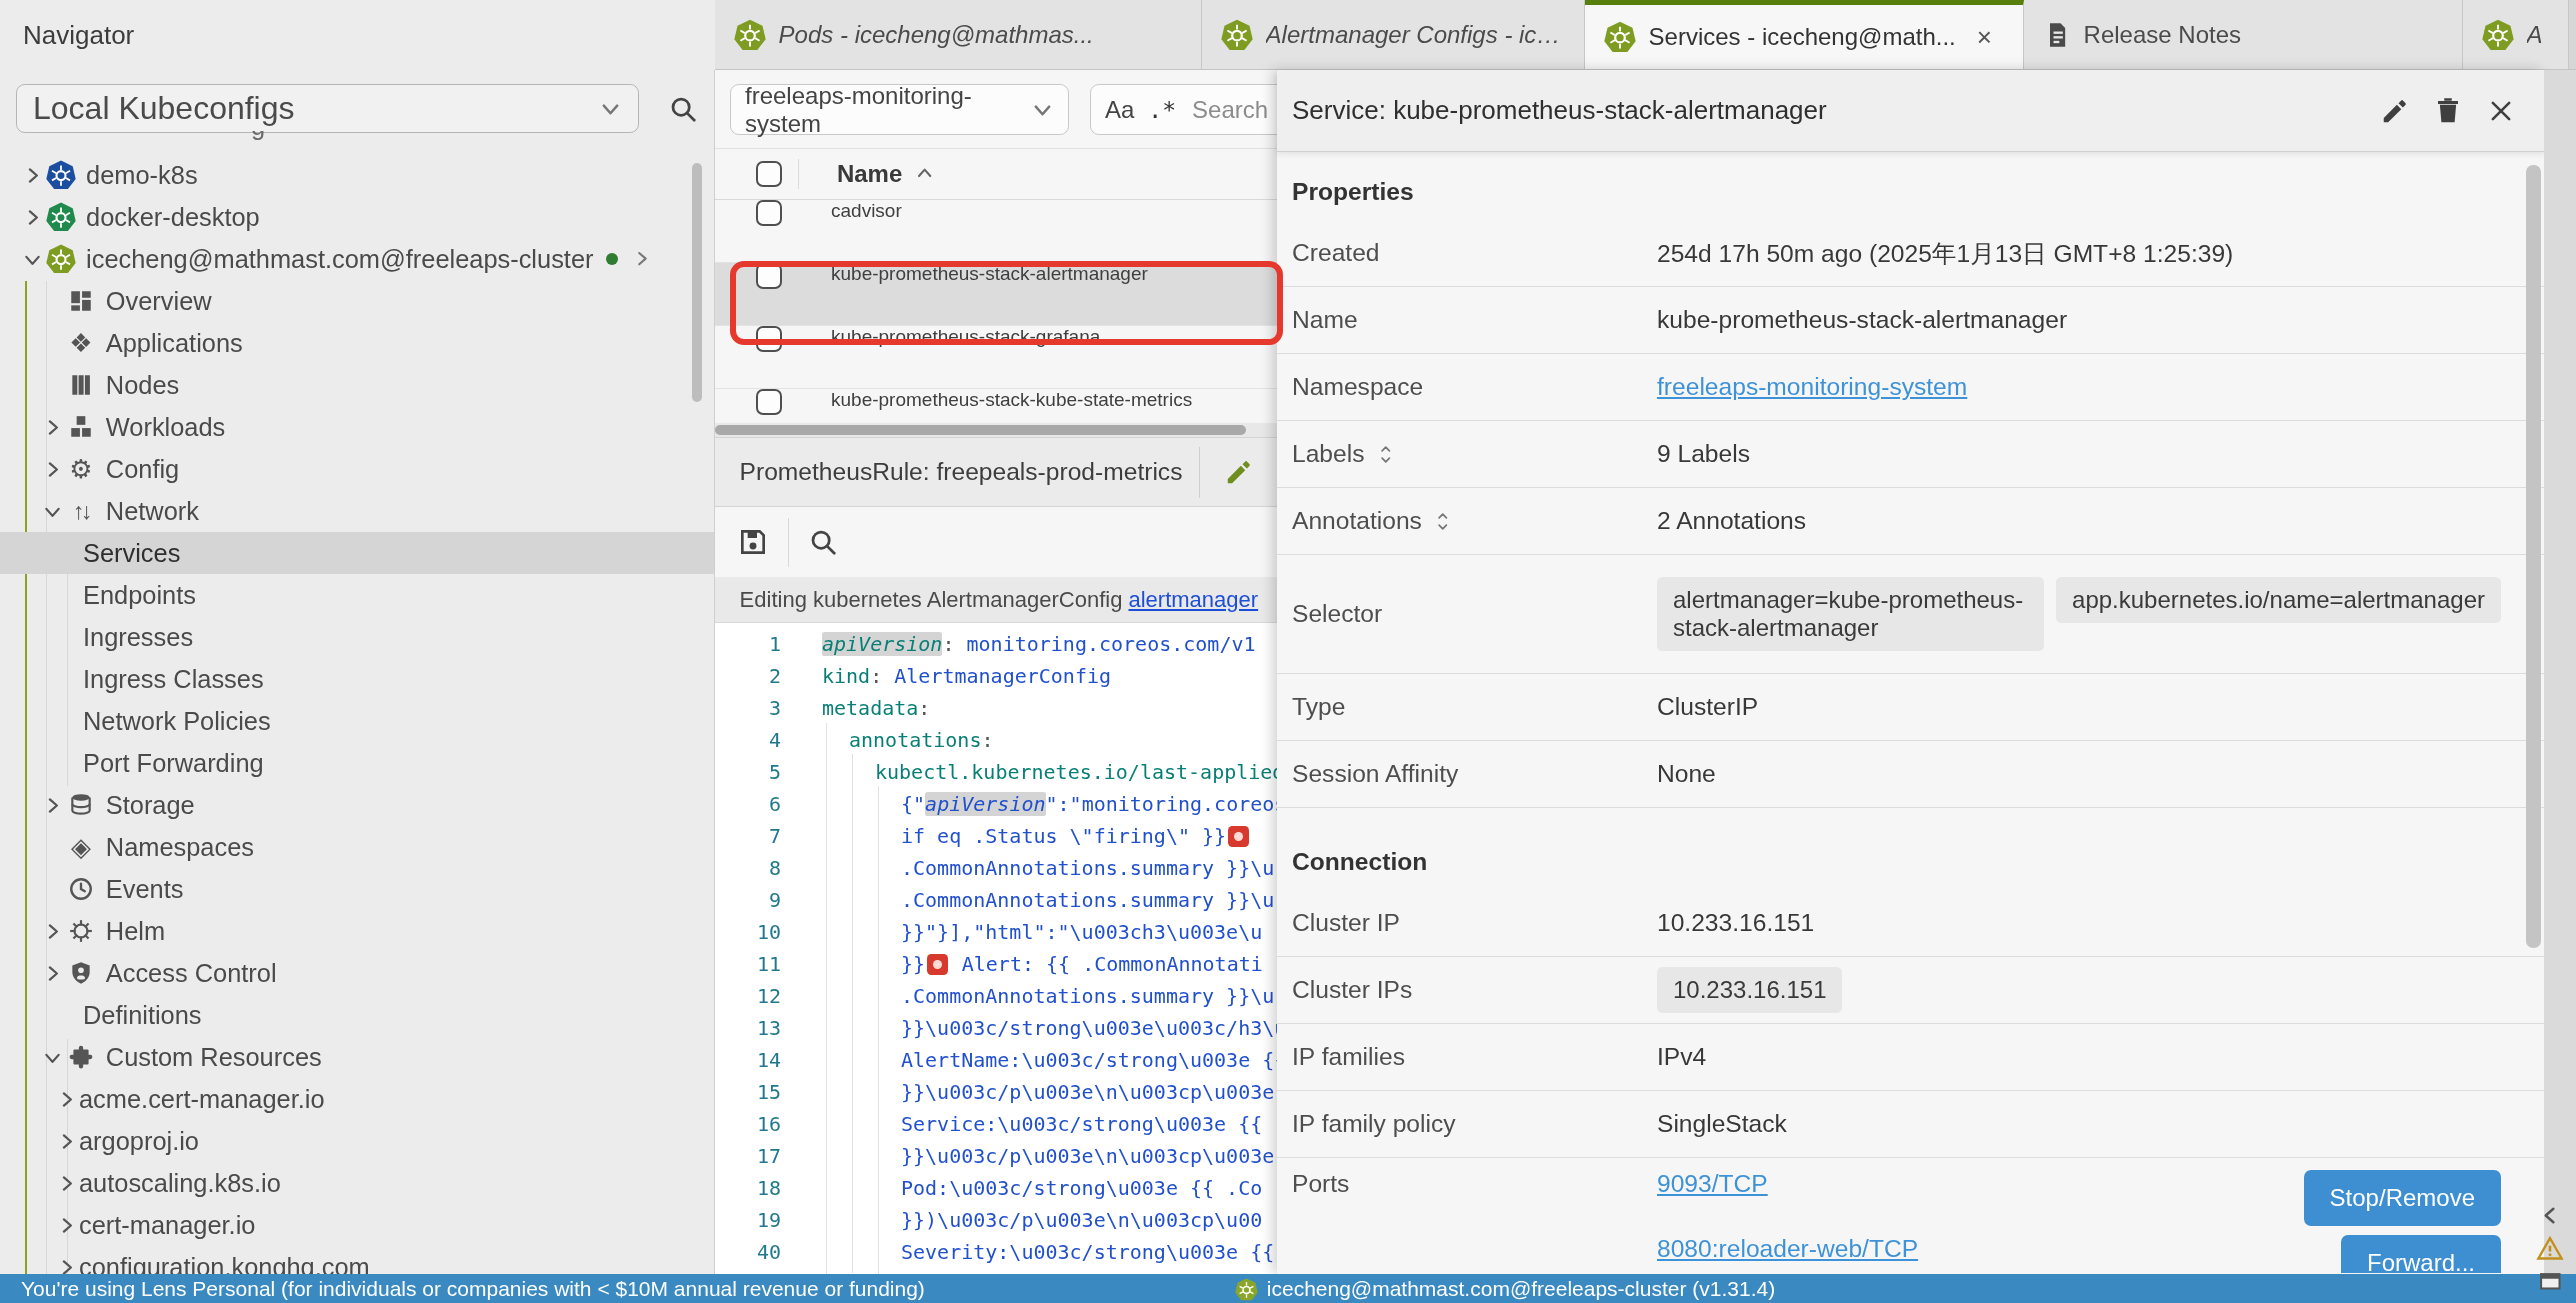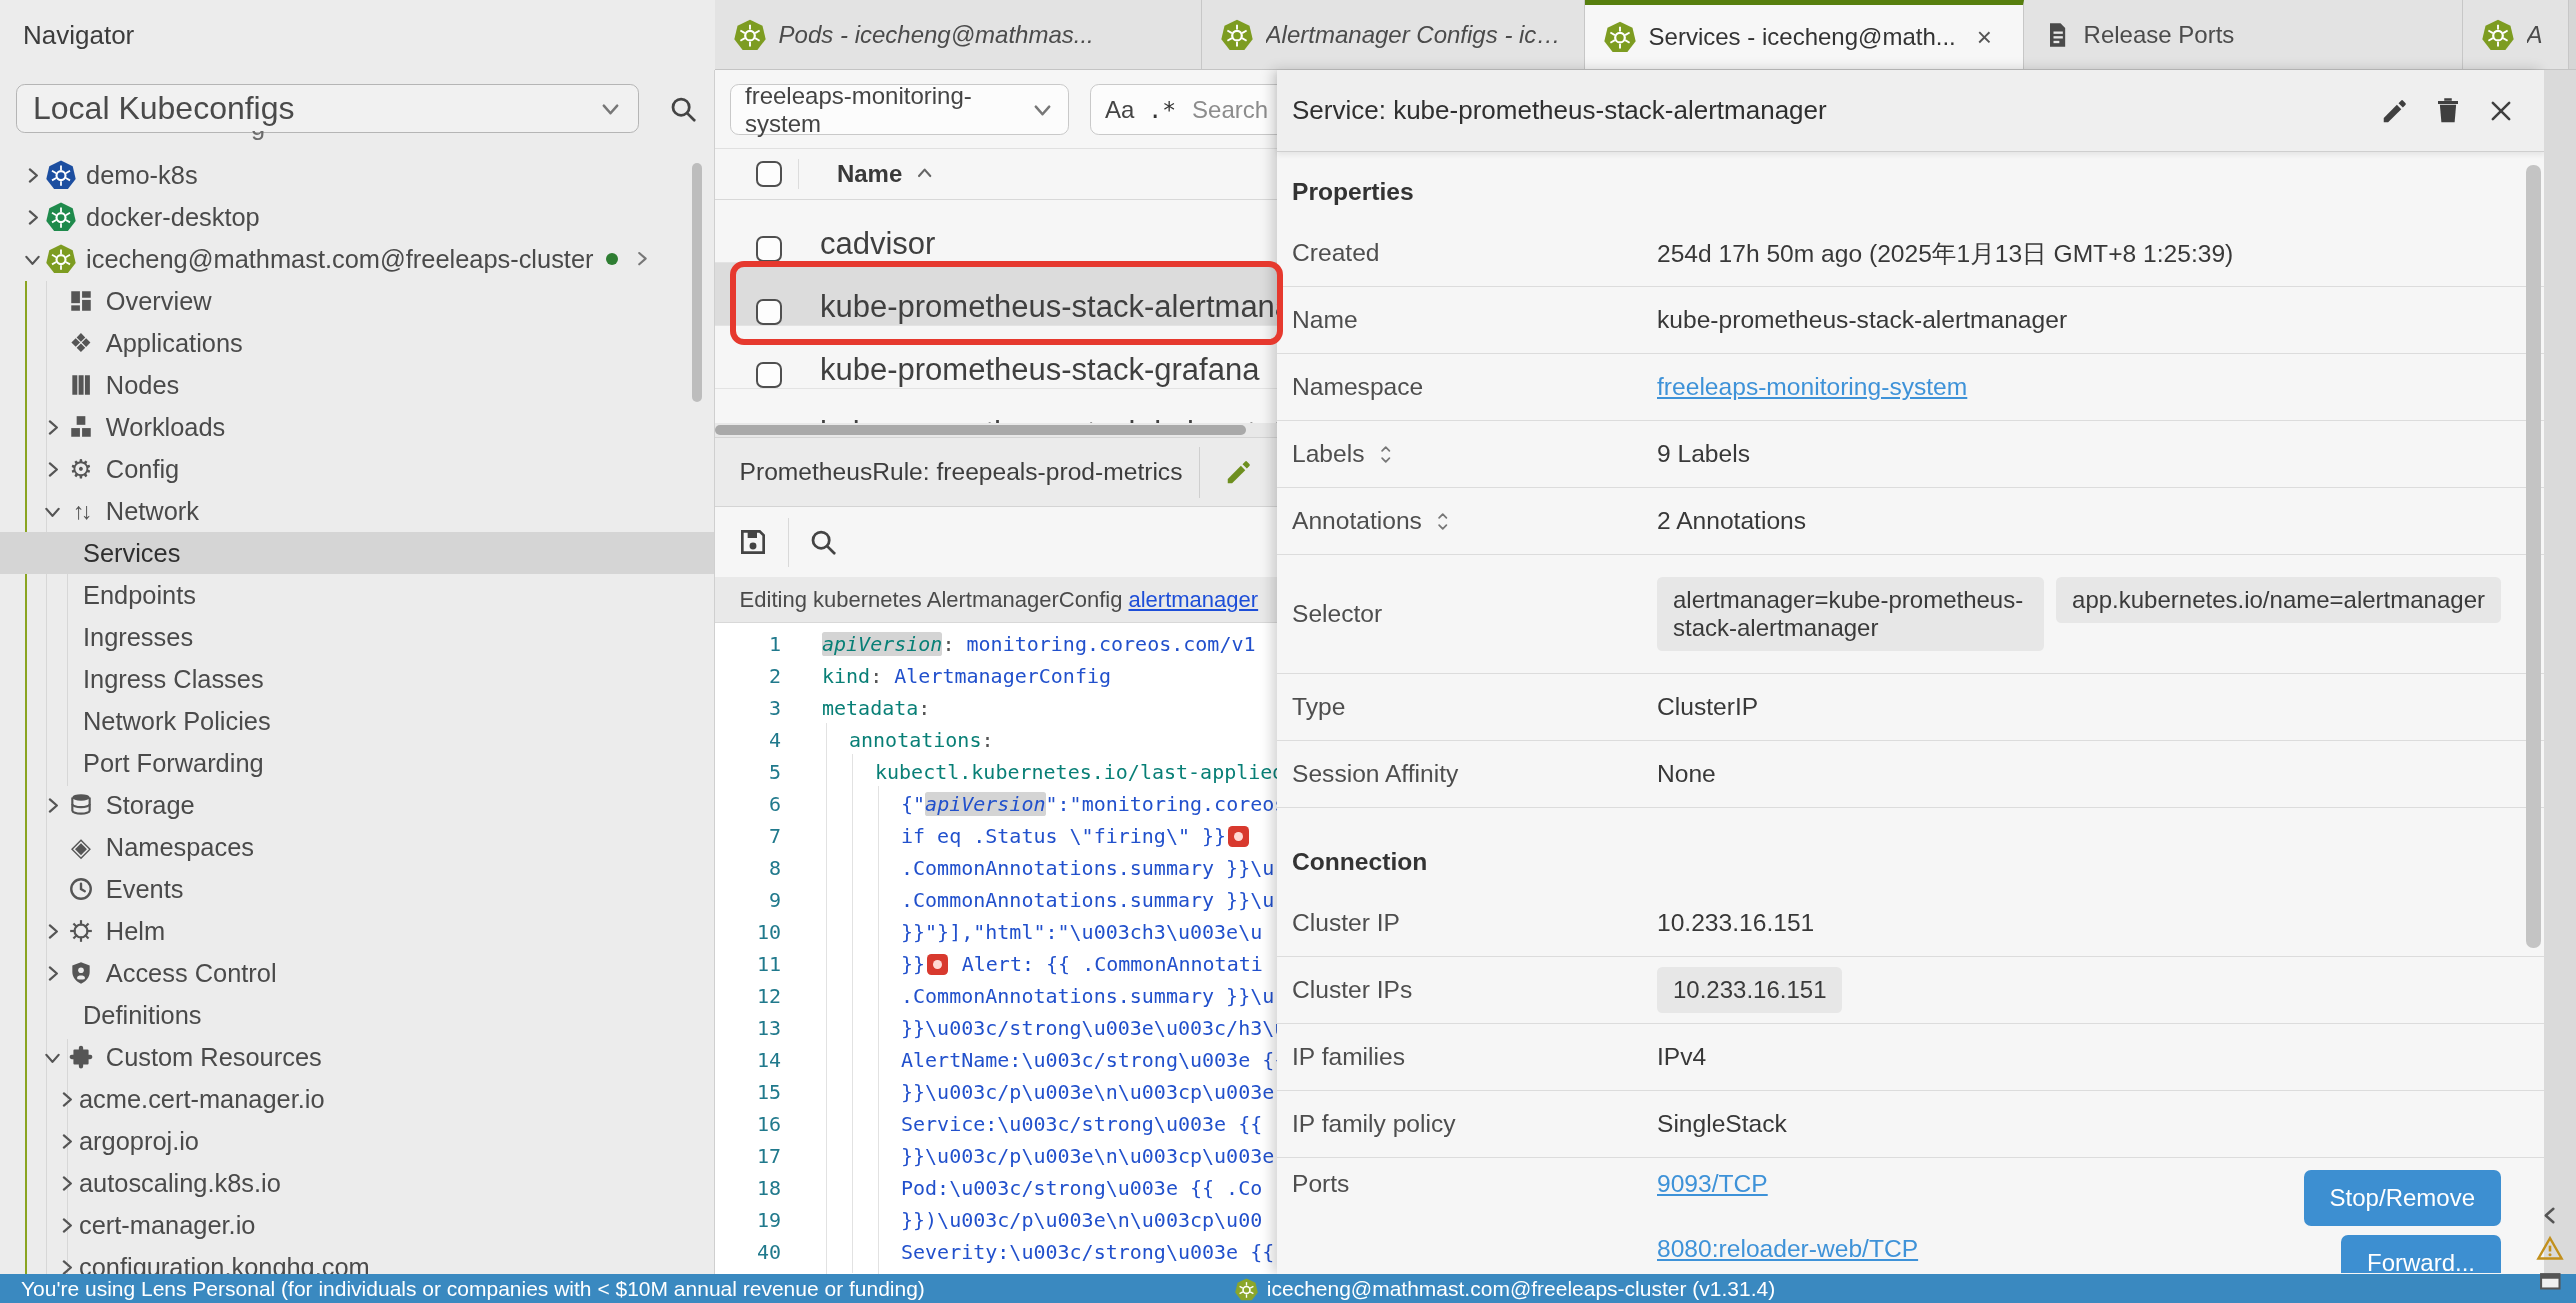--- a/index.html
+++ b/index.html
@@ -54,22 +54,22 @@
   .searchbox input{border:none;outline:none;background:transparent;font-size:24px;width:114px;color:#444;
                    font-family:"Liberation Sans",sans-serif;}
   .searchbox input::placeholder{color:#8c8c8c;}
   .thead{position:absolute;left:0;top:79px;width:562px;height:51px;border-bottom:0.9px solid #d8d8d8;box-sizing:border-box;
          display:flex;align-items:center;}
   .thead .cname{font-size:24px;font-weight:700;color:#3a3a3a;margin-left:38px;display:flex;align-items:center;gap:12.3px;}
   .cb{width:26px;height:26px;border:2.6px solid #4f4f4f;border-radius:7px;background:#fdfdfd;box-sizing:border-box;
       margin-left:41px;flex:0 0 auto;}
   .hdiv{width:0.9px;height:30px;background:#dcdcdc;margin-left:16px;}
   .rows{position:absolute;left:0;top:130px;width:562px;}
-  .rrow{height:63px;display:flex;align-items:flex-end;border-bottom:0.9px solid #e3e3e3;box-sizing:border-box;
-        font-size:31px;color:#3f3f3f;background:#f6f6f6;}
+  .rrow{height:63px;display:flex;align-items:flex-start;border-bottom:0.9px solid #e3e3e3;box-sizing:border-box;
+        font-size:19px;color:#3f3f3f;background:#f6f6f6;gap:11px;}
   .rrow.sel{background:#dcdcdc;}
   .rrow .rname{margin-left:38px;white-space:nowrap;}
   .hscroll{position:absolute;left:0;top:353px;width:562px;height:14px;background:#e8e8e8;}
   .hscroll .thumb{position:absolute;left:0;top:1.8px;height:10.5px;width:531px;background:#a9a9a9;border-radius:5.3px;}
   .etitle{position:absolute;left:0;top:367px;width:562px;height:70px;background:#ebebeb;border-top:0.9px solid #d4d4d4;
           border-bottom:0.9px solid #d4d4d4;box-sizing:border-box;display:flex;align-items:center;font-size:24.6px;color:#3d3d3d;}
   .etitle .t{margin-left:24.6px;flex:1;white-space:nowrap;overflow:hidden;}
   .etitle .vd{width:0.9px;height:51px;background:#cfcfcf;}
   .etitle .pbtn{width:77px;display:flex;align-items:center;justify-content:center;}
   .etoolbar{position:absolute;left:0;top:437px;width:562px;height:70px;display:flex;align-items:center;background:#f6f6f6;}
@@ -187,21 +187,21 @@
       </div>
       <div class="tab" style="width: 439px;">
         <span class="icon">
           <svg width="28" height="28" viewBox="0 0 24 24">
             <path d="M6 2h9l4 4v16H6z" fill="#4a4a4a"></path>
             <rect x="9" y="9" width="8" height="2" fill="#e8e8e8"></rect>
             <rect x="9" y="13" width="8" height="2" fill="#e8e8e8"></rect>
             <rect x="9" y="17" width="5" height="2" fill="#e8e8e8"></rect>
           </svg>
         </span>
-        <span class="lbl">Release Ports</span>
+        <span class="lbl">Release Notes</span>
       </div>
       <div class="tab italic" style="width: 106px;">
         <span class="icon">
           <svg width="32" height="32" viewBox="0 0 100 100">
             <polygon points="50,2 89,21 99,63 73,97 27,97 1,63 11,21" fill="#7d9c21"></polygon>
             <circle cx="50" cy="52" r="15" fill="none" stroke="#fff" stroke-width="7"></circle>
             <g stroke="#fff" stroke-width="6">
               <line x1="50" y1="18" x2="50" y2="33"></line>
               <line x1="50" y1="71" x2="50" y2="86"></line>
               <line x1="20" y1="36" x2="34" y2="44"></line>

